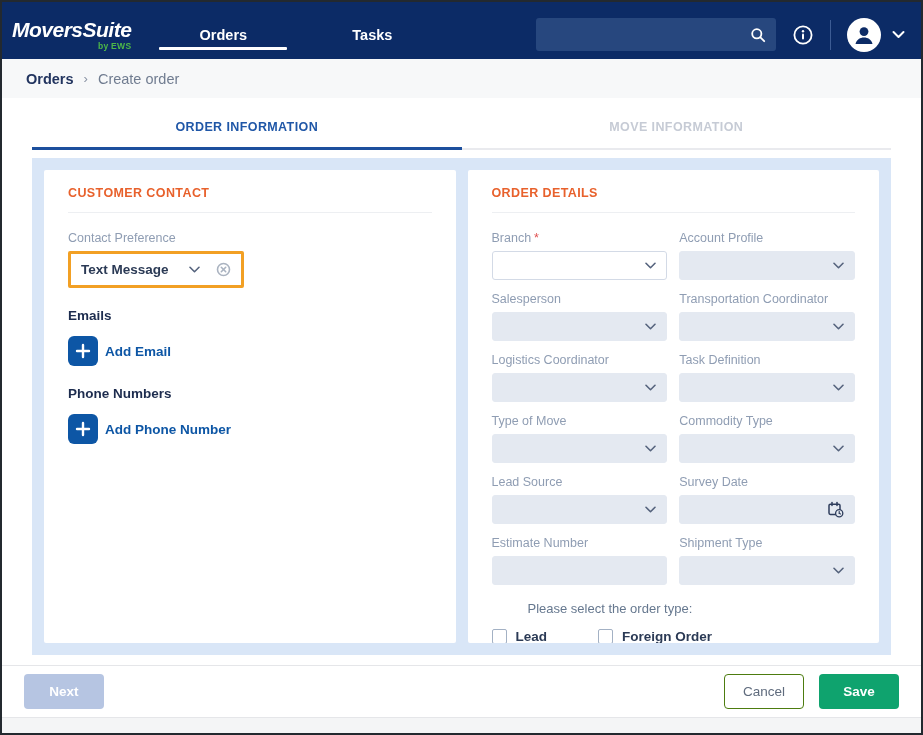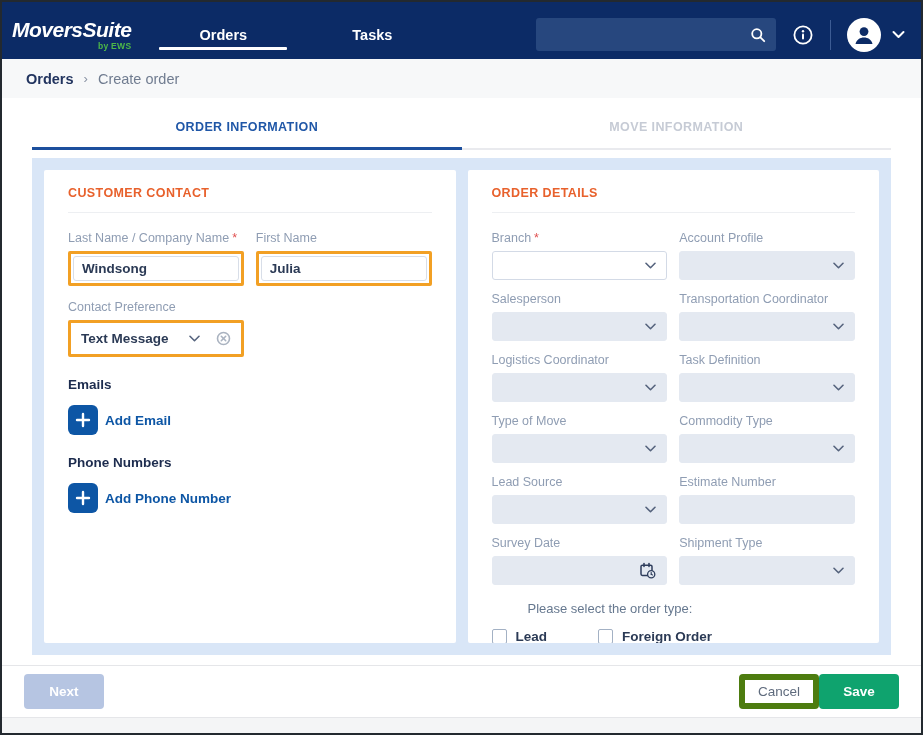--- a/index.html
+++ b/index.html
@@ -69,21 +69,21 @@
   .cb{ display:flex; align-items:center; gap:9px; cursor:pointer; }
   .cb + .cb{ margin-left:51px; }
   .cb .box{ width:15px; height:15px; border:1px solid #a3b1c4; border-radius:2px; background:#fff; }
   .cb .cb-label{ font-size:13.5px; color:#2b3a55; font-weight:600; }
   
   .actionbar{ flex:none; height:52px; border-top:1px solid #e5e6e9; background:#fff;
               display:flex; align-items:center; padding:0 22px; }
   .btn{ height:35px; min-width:80px; border-radius:4px; font-size:13.5px; font-family:"Liberation Sans",sans-serif; cursor:pointer; }
   .btn-next{ background:#b6c5e2; color:#fff; border:none; font-weight:700; }
   .bar-spacer{ flex:1; }
-  .btn-cancel{ background:#fff; color:#5f6b7d; border:6px solid #4d7c0f; }
+  .btn-cancel{ background:#fff; color:#5f6b7d; border:1px solid #4d7c0f; margin-right:15px; }
   .btn-save{ background:#0fa36e; color:#fff; border:none; font-weight:600; }
   .bottom-strip{ flex:none; height:16px; background:#f4f5f6; border-top:1px solid #e5e6e9; }
 </style>
 </head>
 <body>
 
 <div class="screen">
 
   <header class="topbar">
     <div class="logo">
@@ -143,36 +143,20 @@
       <div class="tab inactive">
         <span>MOVE INFORMATION</span>
       </div>
     </div>
 
     <div class="panel">
 
       <section class="card">
         <div class="sec-title">CUSTOMER CONTACT</div>
 
-        <div class="cc-row">
-          <div class="cc-field">
-            <span class="flabel">
-              <span>Last Name / Company Name</span><span class="req">*</span>
-            </span>
-            <div class="hl">
-              <input class="tinput" value="Windsong" style="">
-            </div>
-          </div>
-          <div class="cc-field">
-            <span class="flabel">First Name</span>
-            <div class="hl">
-              <input class="tinput" value="Julia" style="">
-            </div>
-          </div>
-        </div>
 
         <div class="cp-field">
           <span class="flabel">Contact Preference</span>
           <div class="hl">
             <div class="cp-control">
               <span class="val">Text Message</span>
               <span class="chev">
                 <svg width="11" height="7" viewBox="0 0 11 7">
                     <polyline points="1,1.3 5.5,5.7 10,1.3" fill="none" stroke="#55637d" stroke-width="1.6" stroke-linecap="round" stroke-linejoin="round"></polyline>
                   </svg>
@@ -293,36 +277,36 @@
           <div>
             <span class="flabel">Lead Source</span>
             <div class="control disabled">
               <svg width="11" height="7" viewBox="0 0 11 7">
                   <polyline points="1,1.3 5.5,5.7 10,1.3" fill="none" stroke="#55637d" stroke-width="1.6" stroke-linecap="round" stroke-linejoin="round"></polyline>
                 </svg>
             </div>
           </div>
 
           <div>
-            <span class="flabel">Estimate Number</span>
-            <div class="control disabled"></div>
-          </div>
-
-          <div>
             <span class="flabel">Survey Date</span>
             <div class="control disabled">
               <svg width="17" height="17" viewBox="0 0 17 17">
                   <rect x="2" y="3.2" width="11" height="10.3" rx="1.4" fill="none" stroke="#2e3d5c" stroke-width="1.5"></rect>
                   <line x1="5" y1="1.6" x2="5" y2="4.4" stroke="#2e3d5c" stroke-width="1.5" stroke-linecap="round"></line>
                   <line x1="10" y1="1.6" x2="10" y2="4.4" stroke="#2e3d5c" stroke-width="1.5" stroke-linecap="round"></line>
                   <circle cx="12.2" cy="12.2" r="3.6" fill="#e4e9f1" stroke="#2e3d5c" stroke-width="1.3"></circle>
                   <line x1="12.2" y1="10.6" x2="12.2" y2="12.3" stroke="#2e3d5c" stroke-width="1.1" stroke-linecap="round"></line>
                   <line x1="12.2" y1="12.3" x2="13.5" y2="12.9" stroke="#2e3d5c" stroke-width="1.1" stroke-linecap="round"></line>
                 </svg>
             </div>
+          </div>
+
+          <div>
+            <span class="flabel">Estimate Number</span>
+            <div class="control disabled"></div>
           </div>
 
           <div>
             <span class="flabel">Shipment Type</span>
             <div class="control disabled">
               <svg width="11" height="7" viewBox="0 0 11 7">
                   <polyline points="1,1.3 5.5,5.7 10,1.3" fill="none" stroke="#55637d" stroke-width="1.6" stroke-linecap="round" stroke-linejoin="round"></polyline>
                 </svg>
             </div>
           </div>

